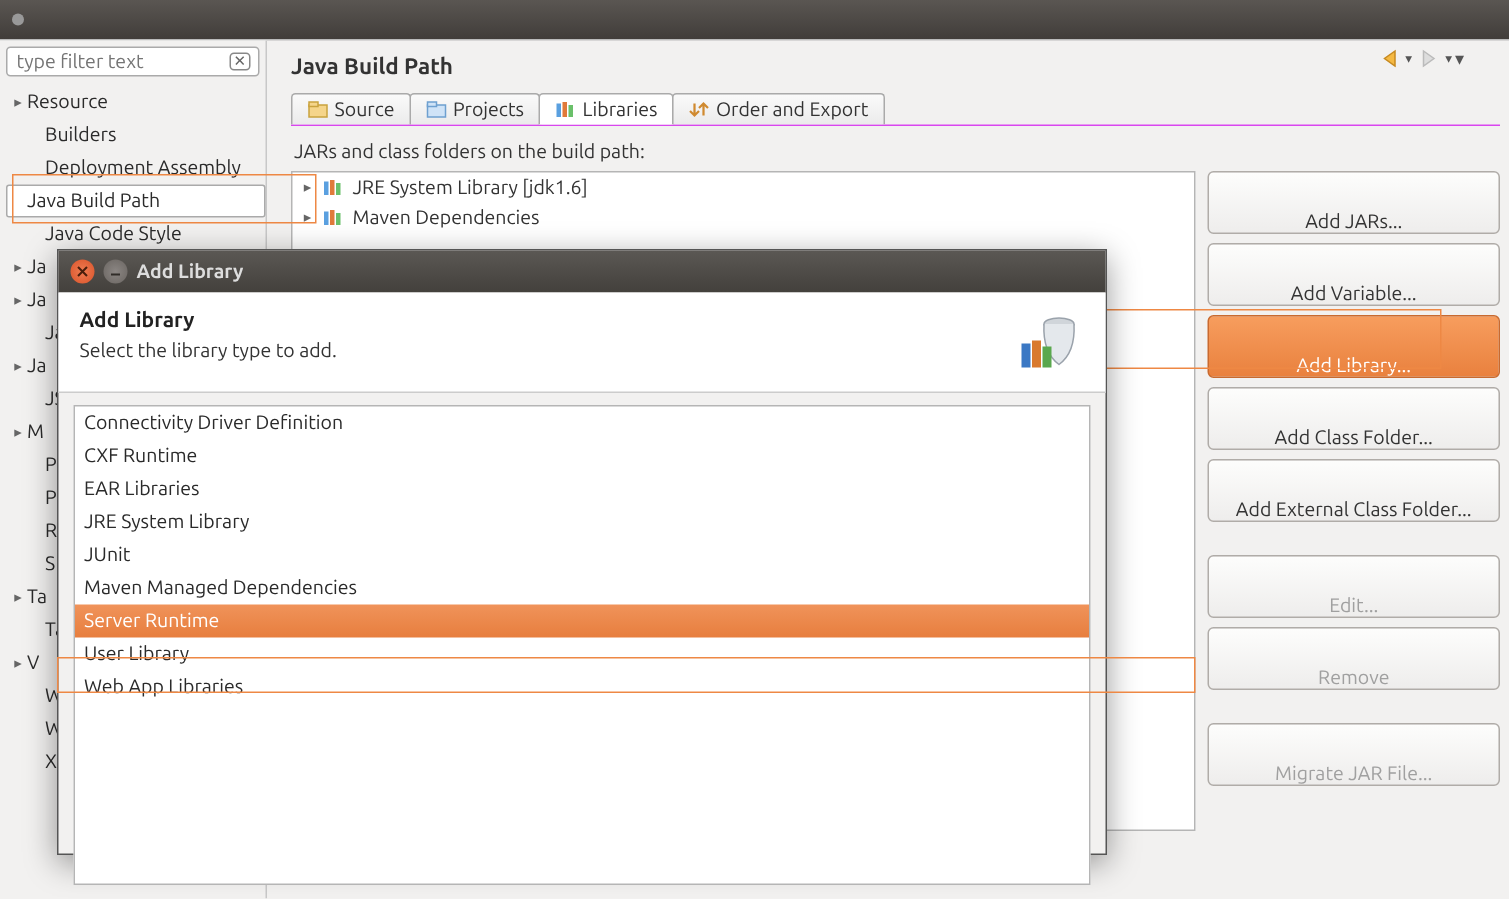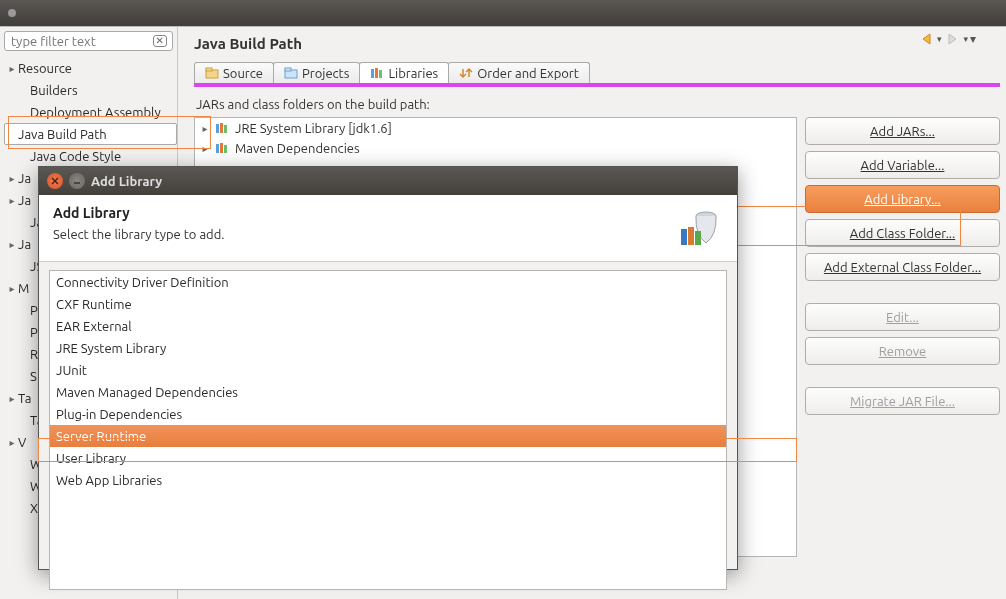--- a/index.html
+++ b/index.html
@@ -21,32 +21,32 @@
   .tree-row.selected { background:#fff; border:1px solid #aaa; border-radius:2px; padding-left:1px;}
   .tree-row.trunc span.lab{white-space:nowrap;overflow:hidden;text-overflow:clip;}
   .red-box-tree { position:absolute; left:8px; top:116px; width:203px; height:33px; border:1px solid #e84; pointer-events:none;}
   
   .rightpane { flex:1; display:flex; flex-direction:column; padding:0 6px 0 16px; position:relative;}
   .rtitle { font-size:15px; font-weight:bold; color:#333; padding:8px 0 10px 0;}
   .toolbar-icons{position:absolute; right:30px; top:4px; display:flex; gap:4px; align-items:center;}
   .arrbtn{width:16px;height:16px;display:flex;align-items:center;justify-content:center;}
   .arrbtn svg{display:block;}
   .dd{font-size:9px;color:#555;margin-left:-2px;}
-  .tabs { display:flex; gap:0; border-bottom:4px solid #d946ef; padding-bottom:0;align-items:flex-end;}
+  .tabs { display:flex; gap:0; border-bottom:1px solid #d946ef; padding-bottom:0;align-items:flex-end;}
   .tab { display:flex; align-items:center; gap:4px; padding:3px 10px; border:1px solid #aaa; background:linear-gradient(#fafafa,#ebebeb); border-bottom:none; margin-right:-1px; border-radius:3px 3px 0 0; color:#333;}
   .tab.active{background:#fff; position:relative;}
   .tab .ticon{width:14px;height:12px;}
   .subtitle{padding:10px 0 6px 2px;color:#333;}
   .libarea{display:flex; gap:8px;}
   .liblist{flex:1; border:1px solid #b5b5b5; background:#fff; min-height:440px;}
   .librow{display:flex;align-items:center;height:20px;padding:0 4px;color:#333;}
   .librow .tw2{width:12px;color:#666;font-size:10px;text-align:center;}
   .libicon{width:16px;height:12px;margin:0 4px;}
   .btncol{width:195px;display:flex;flex-direction:column;gap:6px;padding-top:0;}
-  .btn{height:28px;border:1px solid #b0aca8;border-radius:4px;background:linear-gradient(#fdfdfc,#eeedec);color:#333;display:flex;align-items:center;justify-content:center;text-decoration:underline;}
+  .btn{height:42px;border:1px solid #b0aca8;border-radius:4px;background:linear-gradient(#fdfdfc,#eeedec);color:#333;display:flex;align-items:flex-end;justify-content:center;}
   .btn.disabled{color:#a0a0a0;}
   .btn.selected{ background:linear-gradient(#f79d5e,#e9813e); color:#fff; border-color:#c96a2f;}
   .gap{height:10px;}
   .red-box-addlib{position:absolute; right:45px; top:206px; width:233px; height:40px; border:1px solid #e84; pointer-events:none;}
   
   .dialog{position:absolute; left:38px; top:166px; width:700px; height:404px; background:#f2f1f0; border:1px solid #555; box-shadow:0 5px 20px rgba(0,0,0,.4);}
   .dlg-titlebar{height:28px;background:linear-gradient(#5b5854,#43403c);display:flex;align-items:center;padding:0 8px;color:#ddd;font-weight:bold;}
   .wbtn{width:16px;height:16px;border-radius:50%;margin-right:6px;display:flex;align-items:center;justify-content:center;}
   .wbtn.close{background:radial-gradient(#ef7c52,#d9532a);}
   .wbtn.min{background:radial-gradient(#8b8683,#6a6561);}
@@ -303,33 +303,30 @@
   </div>
   <div class="dlg-body">
     <div class="typelist">
       <div class="typerow">
           <span>Connectivity Driver Definition</span>
         </div>
       <div class="typerow">
           <span>CXF Runtime</span>
         </div>
       <div class="typerow">
-          <span>EAR External</span>
+          <span>EAR Libraries</span>
         </div>
       <div class="typerow">
           <span>JRE System Library</span>
         </div>
       <div class="typerow">
           <span>JUnit</span>
         </div>
       <div class="typerow">
           <span>Maven Managed Dependencies</span>
-        </div>
-      <div class="typerow">
-          <span>Plug-in Dependencies</span>
         </div>
       <div class="typerow selected">
           <span>Server Runtime</span>
         </div>
       <div class="typerow">
           <span>User Library</span>
         </div>
       <div class="typerow">
           <span>Web App Libraries</span>
         </div>

